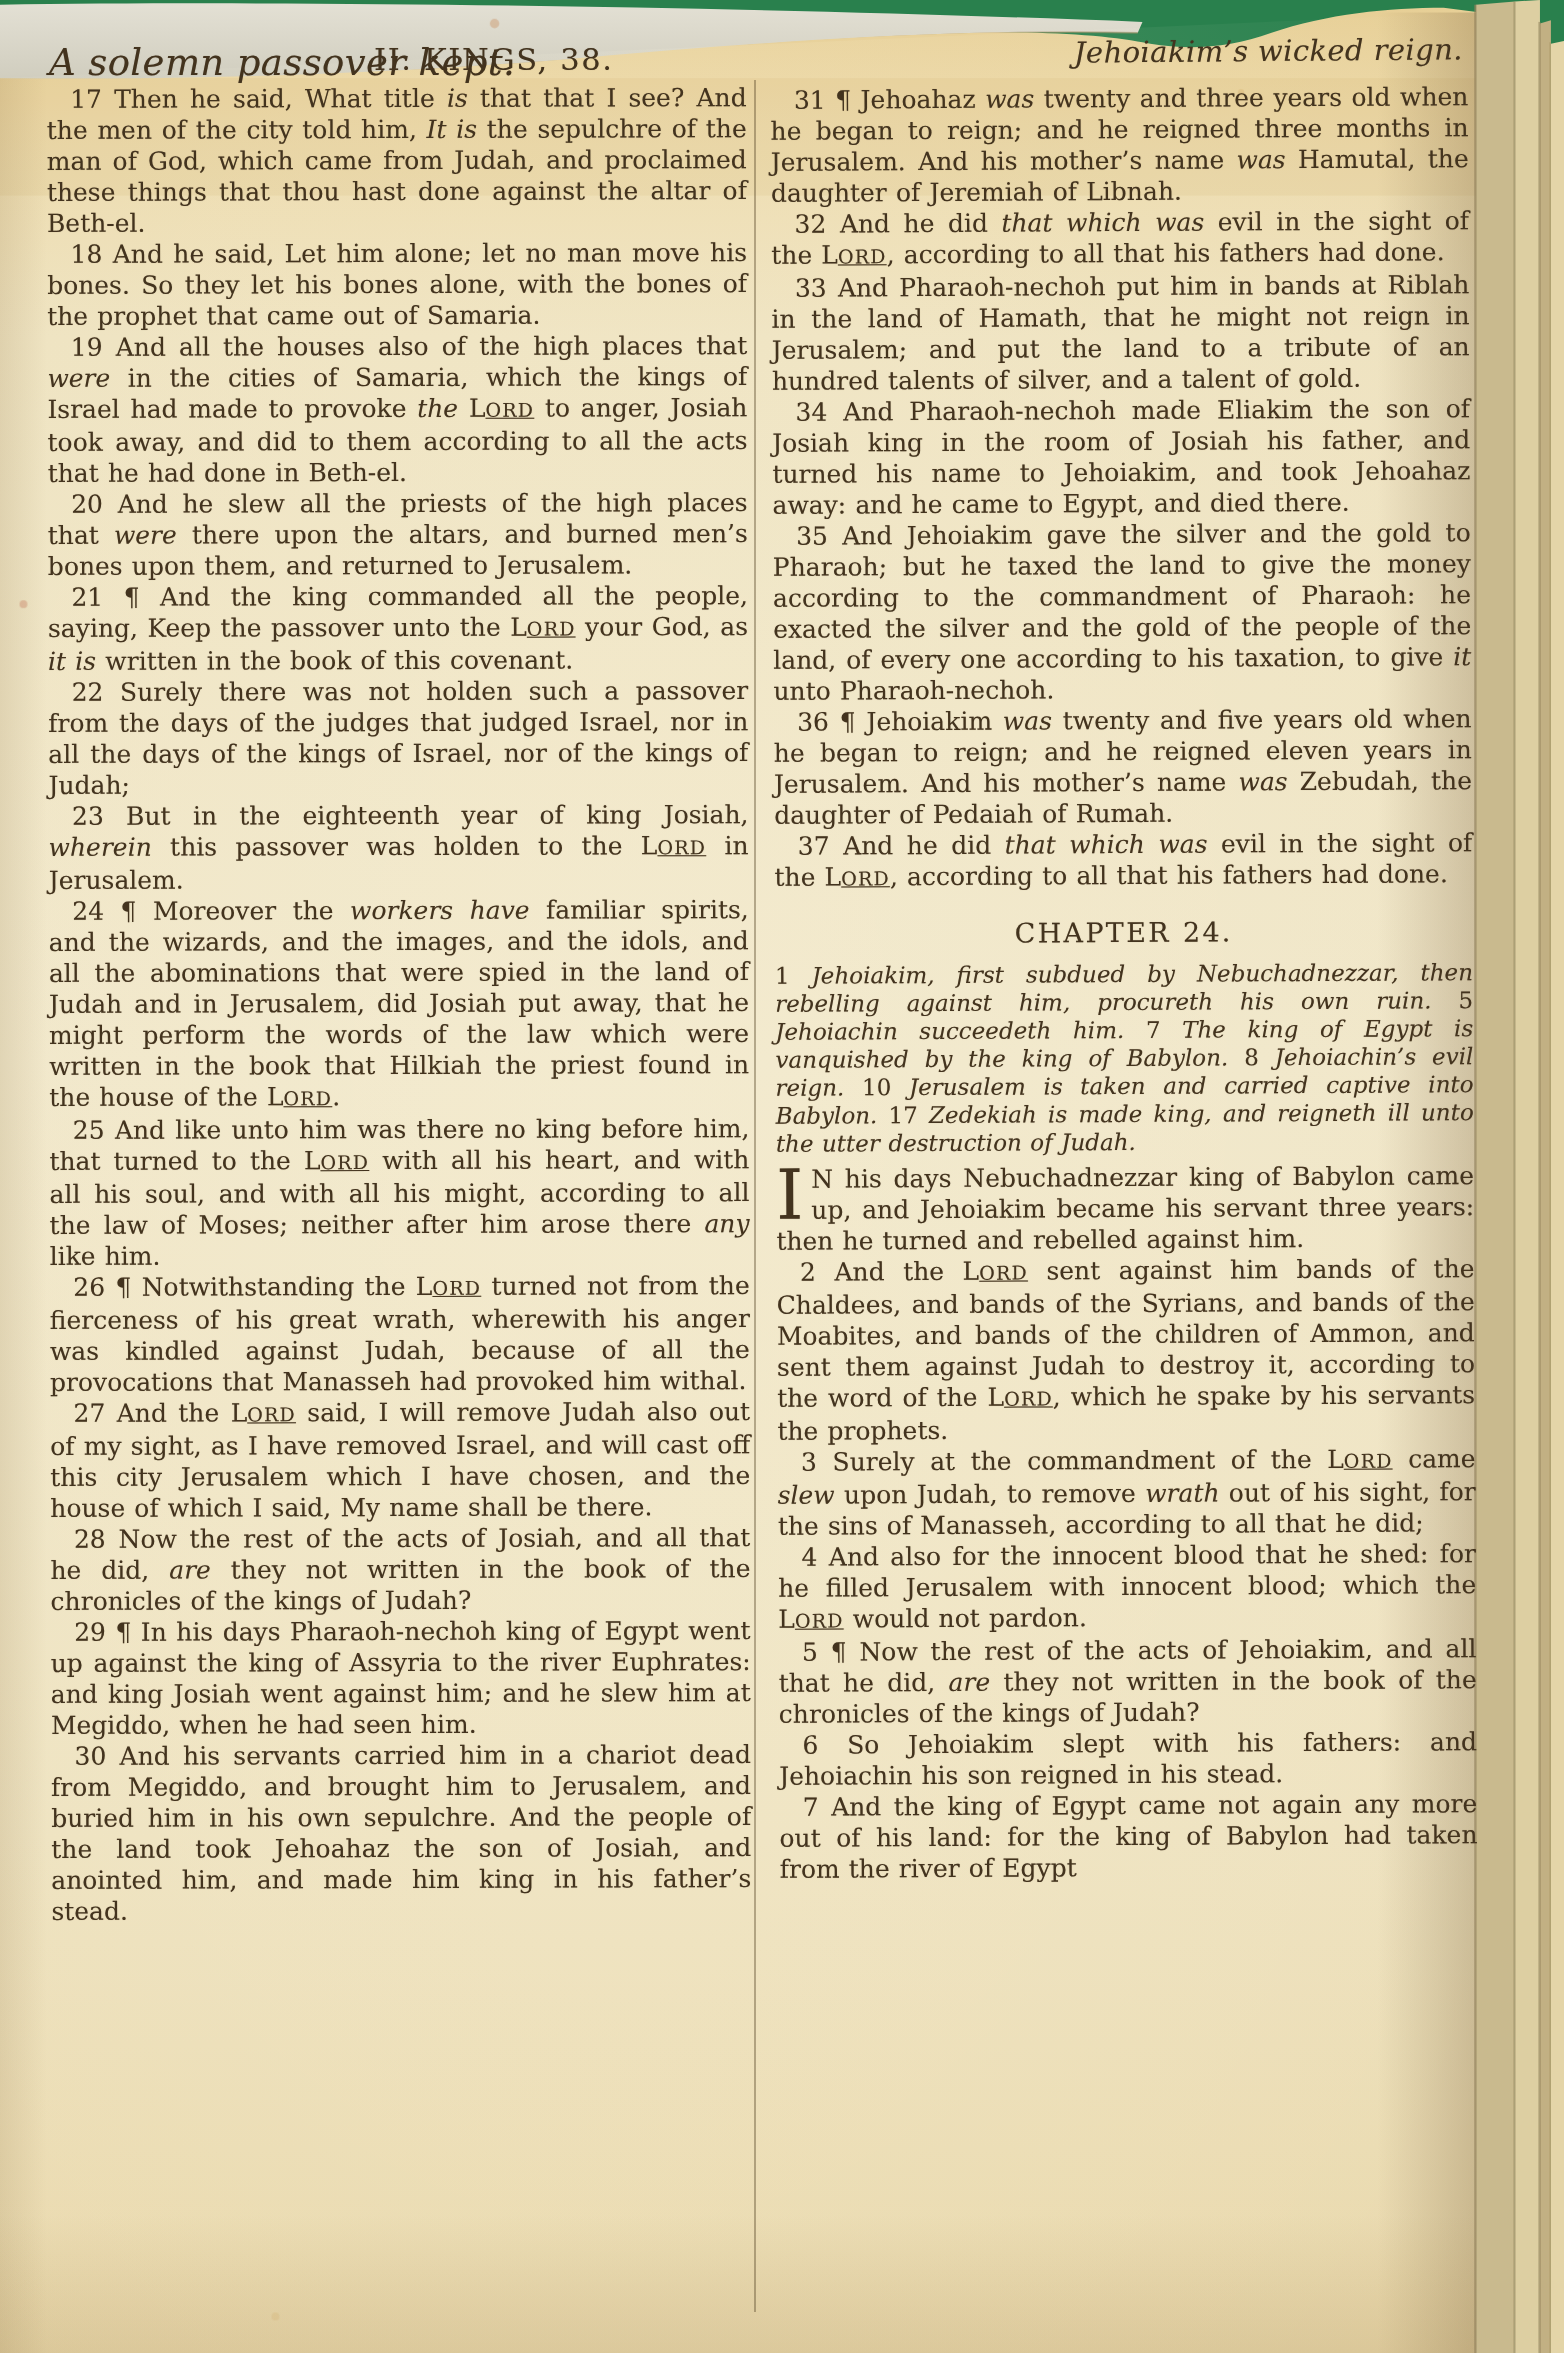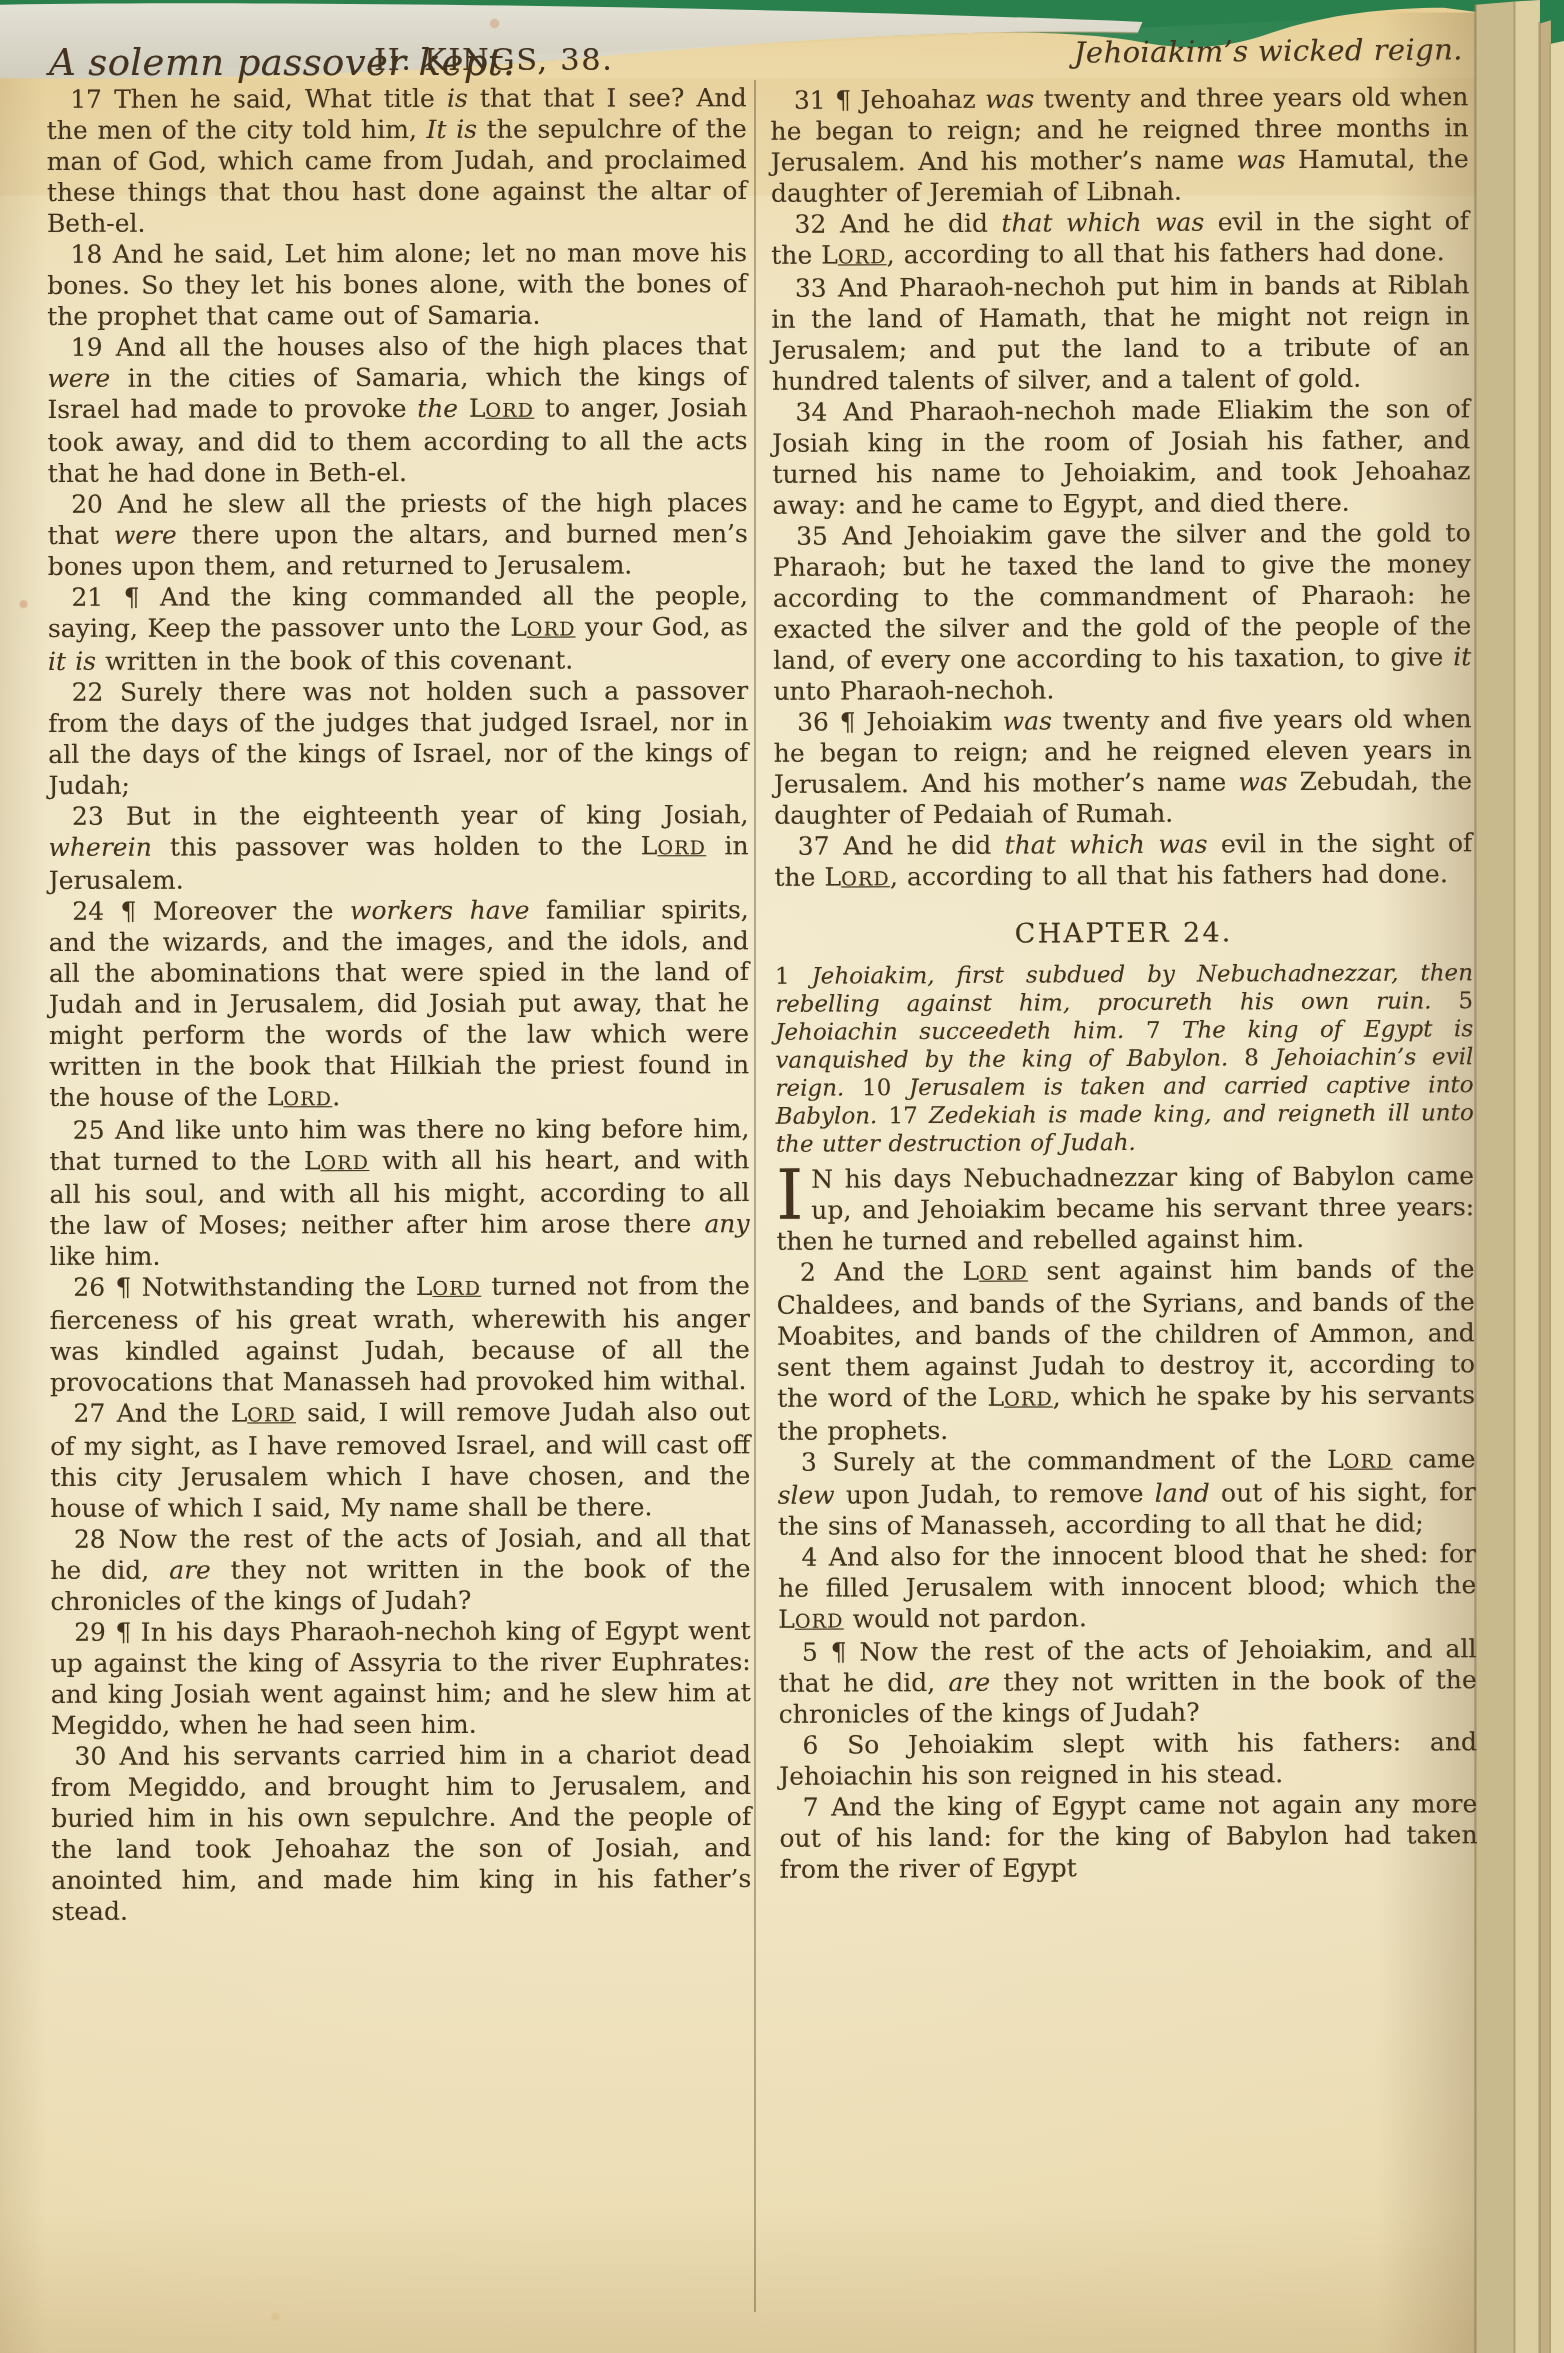--- a/index.html
+++ b/index.html
@@ -127,21 +127,21 @@
         <p class="verse">34 And Pharaoh-nechoh made Eliakim the son of Josiah king in the room of Josiah his father, and turned his name to Jehoiakim, and took Jehoahaz away: and he came to Egypt, and died there.</p>
         <p class="verse">35 And Jehoiakim gave the silver and the gold to Pharaoh; but he taxed the land to give the money according to the commandment of Pharaoh: he exacted the silver and the gold of the people of the land, of every one according to his taxation, to give <em>it</em> unto Pharaoh-nechoh.</p>
         <p class="verse">36 ¶ Jehoiakim <em>was</em> twenty and five years old when he began to reign; and he reigned eleven years in Jerusalem. And his mother’s name <em>was</em> Zebudah, the daughter of Pedaiah of Rumah.</p>
         <p class="verse">37 And he did <em>that which was</em> evil in the sight of the L<span class="sc">ORD</span>, according to all that his fathers had done.</p>
       </div>
     <h2 class="chap">CHAPTER 24.</h2>
     <p class="summary" id="summary"><span class="rn">1</span> Jehoiakim, first subdued by Nebuchadnezzar, then rebelling against him, procureth his own ruin. <span class="rn">5</span> Jehoiachin succeedeth him. <span class="rn">7</span> The king of Egypt is vanquished by the king of Babylon. <span class="rn">8</span> Jehoiachin’s evil reign. <span class="rn">10</span> Jerusalem is taken and carried captive into Babylon. <span class="rn">17</span> Zedekiah is made king, and reigneth ill unto the utter destruction of Judah.</p>
     <div id="vlist-right-b">
         <p class="verse dropcap-verse"><span class="dropcap">I</span>N his days Nebuchadnezzar king of Babylon came up, and Jehoiakim became his servant three years: then he turned and rebelled against him.</p>
         <p class="verse">2 And the L<span class="sc">ORD</span> sent against him bands of the Chaldees, and bands of the Syrians, and bands of the Moabites, and bands of the children of Ammon, and sent them against Judah to destroy it, according to the word of the L<span class="sc">ORD</span>, which he spake by his servants the prophets.</p>
-        <p class="verse">3 Surely at the commandment of the L<span class="sc">ORD</span> came <em>slew</em> upon Judah, to remove <em>land</em> out of his sight, for the sins of Manasseh, according to all that he did;</p>
+        <p class="verse">3 Surely at the commandment of the L<span class="sc">ORD</span> came <em>slew</em> upon Judah, to remove <em>wrath</em> out of his sight, for the sins of Manasseh, according to all that he did;</p>
         <p class="verse">4 And also for the innocent blood that he shed: for he filled Jerusalem with innocent blood; which the L<span class="sc">ORD</span> would not pardon.</p>
         <p class="verse">5 ¶ Now the rest of the acts of Jehoiakim, and all that he did, <em>are</em> they not written in the book of the chronicles of the kings of Judah?</p>
         <p class="verse">6 So Jehoiakim slept with his fathers: and Jehoiachin his son reigned in his stead.</p>
         <p class="verse">7 And the king of Egypt came not again any more out of his land: for the king of Babylon had taken from the river of Egypt</p>
       </div>
   </div>
 
 </div>
 
 

